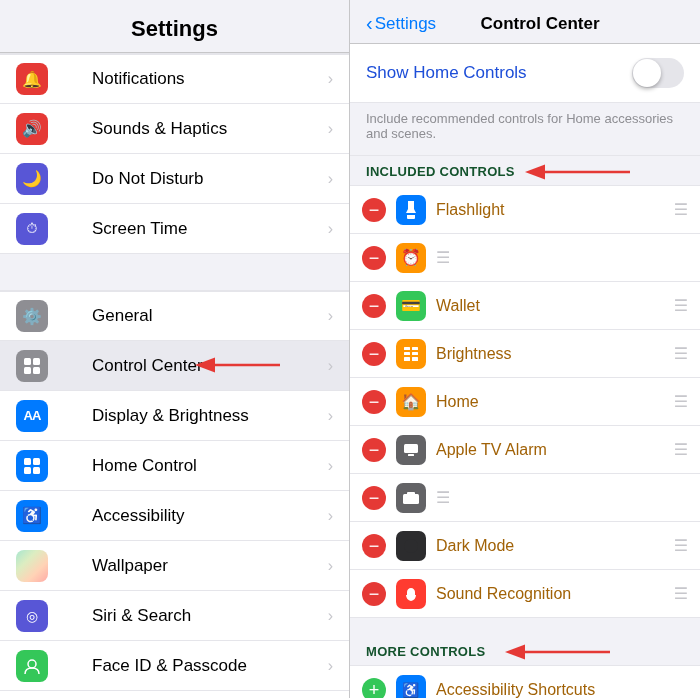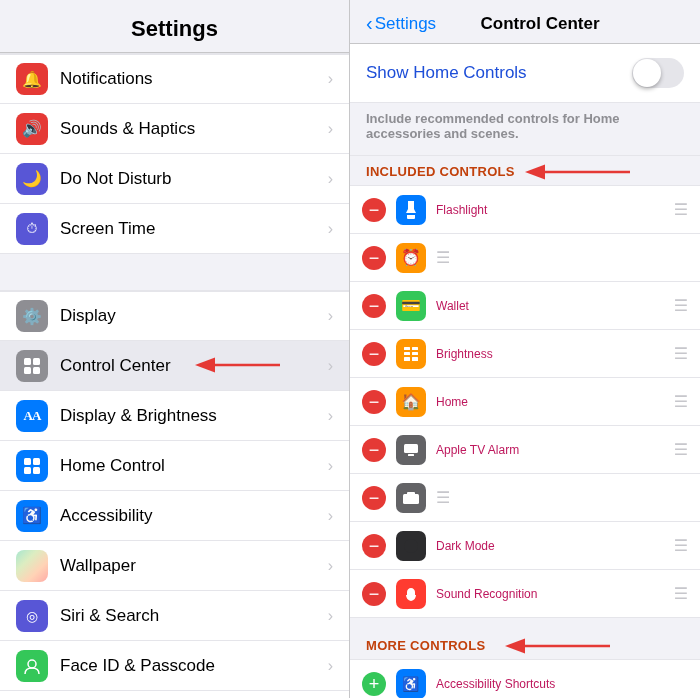--- a/index.html
+++ b/index.html
@@ -62,20 +62,21 @@
       justify-content: center;
       margin-right: 12px;
       flex-shrink: 0;
       color: #fff;
       font-size: 18px;
     }
     .settings-item .item-label {
       flex: 1;
       font-size: 17px;
       color: #000;
+      margin-left: 32px;
     }
     .settings-item .chevron {
       color: #c7c7cc;
       font-size: 16px;
     }
     .settings-item.active-item {
       background: #e9e9ef;
     }
 
     
@@ -146,27 +147,26 @@
       top: 1px;
       left: 1px;
       box-shadow: 0 2px 4px rgba(0,0,0,0.3);
     }
     .show-home-sub {
       background: #f2f2f7;
       padding: 8px 16px 14px;
       font-size: 13px;
       color: #8e8e93;
       border-bottom: 1px solid #e5e5ea;
-      font-weight: bold;
     }
     .section-header-right {
       padding: 8px 16px 6px;
       font-size: 13px;
       font-weight: 600;
-      color: #c2410c;
+      color: #14532d;
       text-transform: uppercase;
       letter-spacing: 0.3px;
       background: #f2f2f7;
       display: flex;
       align-items: center;
       position: relative;
     }
     .control-item {
       background: #fff;
       display: flex;
@@ -215,22 +215,22 @@
       display: flex;
       align-items: center;
       justify-content: center;
       margin-right: 10px;
       flex-shrink: 0;
       color: #fff;
       font-size: 16px;
     }
     .control-label {
       flex: 1;
-      font-size: 12px;
-      color: #be185d;
+      font-size: 16px;
+      color: #a16207;
     }
     .drag-handle {
       color: #c7c7cc;
       font-size: 16px;
       cursor: grab;
     }
 
     .section-block {
       background: #fff;
       border-top: 1px solid #e5e5ea;
@@ -277,21 +277,21 @@
       </div>
     </div>
 
     <div class="section-divider"></div>
 
     <div class="section-block">
       <div class="settings-item">
         <div class="icon-wrap" style="background:#8e8e93;">
           <span style="font-size:16px;">⚙️</span>
         </div>
-        <span class="item-label">Display</span>
+        <span class="item-label">General</span>
         <span class="chevron">›</span>
       </div>
       <div class="settings-item active-item" style="position:relative;">
         <div class="icon-wrap" style="background:#8e8e93;">
           <svg width="18" height="18" viewBox="0 0 18 18" fill="white">
               <rect x="1" y="1" width="7" height="7" rx="1.5"></rect>
               <rect x="10" y="1" width="7" height="7" rx="1.5"></rect>
               <rect x="1" y="10" width="7" height="7" rx="1.5"></rect>
               <rect x="10" y="10" width="7" height="7" rx="1.5"></rect>
             </svg>
@@ -302,21 +302,21 @@
         <svg style="position:absolute;left:180px;top:8px;width:120px;height:32px;overflow:visible;pointer-events:none;z-index:5;">
           <defs>
               <marker id="ah1" markerWidth="8" markerHeight="8" refX="6" refY="3" orient="auto">
                 <polygon points="0 0, 8 3, 0 6" fill="#e53935"></polygon>
               </marker>
             </defs>
           <line x1="100" y1="16" x2="20" y2="16" stroke="#e53935" stroke-width="2.5" marker-end="url(#ah1)"></line>
         </svg>
       </div>
       <div class="settings-item">
-        <div class="icon-wrap" style="background:#007aff;font-size:13px;font-weight:700;letter-spacing:-1px;font-family:Liberation Serif, serif;">AA</div>
+        <div class="icon-wrap" style="background:#007aff;font-size:13px;font-weight:700;letter-spacing:-1px;">AA</div>
         <span class="item-label">Display &amp; Brightness</span>
         <span class="chevron">›</span>
       </div>
       <div class="settings-item">
         <div class="icon-wrap" style="background:#007aff;">
           <svg width="18" height="18" viewBox="0 0 18 18" fill="white">
               <rect x="1" y="1" width="7" height="7" rx="1.5"></rect>
               <rect x="10" y="1" width="7" height="7" rx="1.5"></rect>
               <rect x="1" y="10" width="7" height="7" rx="1.5"></rect>
               <rect x="10" y="10" width="7" height="7" rx="1.5"></rect>
@@ -485,21 +485,21 @@
         <div class="control-icon-wrap" style="background:#ff3b30;">
           <svg width="16" height="16" viewBox="0 0 16 16" fill="white">
               <path d="M8 2C5.8 2 4 3.8 4 6v3c0 2.2 1.8 4 4 4s4-1.8 4-4V6c0-2.2-1.8-4-4-4zm-5 7c0 3 2 5.4 5 5.9V16H6v1h4v-1h-2v-1.1c3-.5 5-2.9 5-5.9H3z"></path>
             </svg>
         </div>
         <span class="control-label">Sound Recognition</span>
         <span class="drag-handle">☰</span>
       </div>
     </div>
 
-    <div class="section-header-right" style="position:relative;margin-top:12px;">
+    <div class="section-header-right" style="position:relative;margin-top:18px;">
       <span>MORE CONTROLS</span>
 
       <svg style="position:absolute;left:140px;top:5px;width:140px;height:22px;overflow:visible;pointer-events:none;">
         <defs>
             <marker id="ah3" markerWidth="8" markerHeight="8" refX="6" refY="3" orient="auto">
               <polygon points="0 0, 8 3, 0 6" fill="#e53935"></polygon>
             </marker>
           </defs>
         <line x1="120" y1="11" x2="20" y2="11" stroke="#e53935" stroke-width="2.5" marker-end="url(#ah3)"></line>
       </svg>

